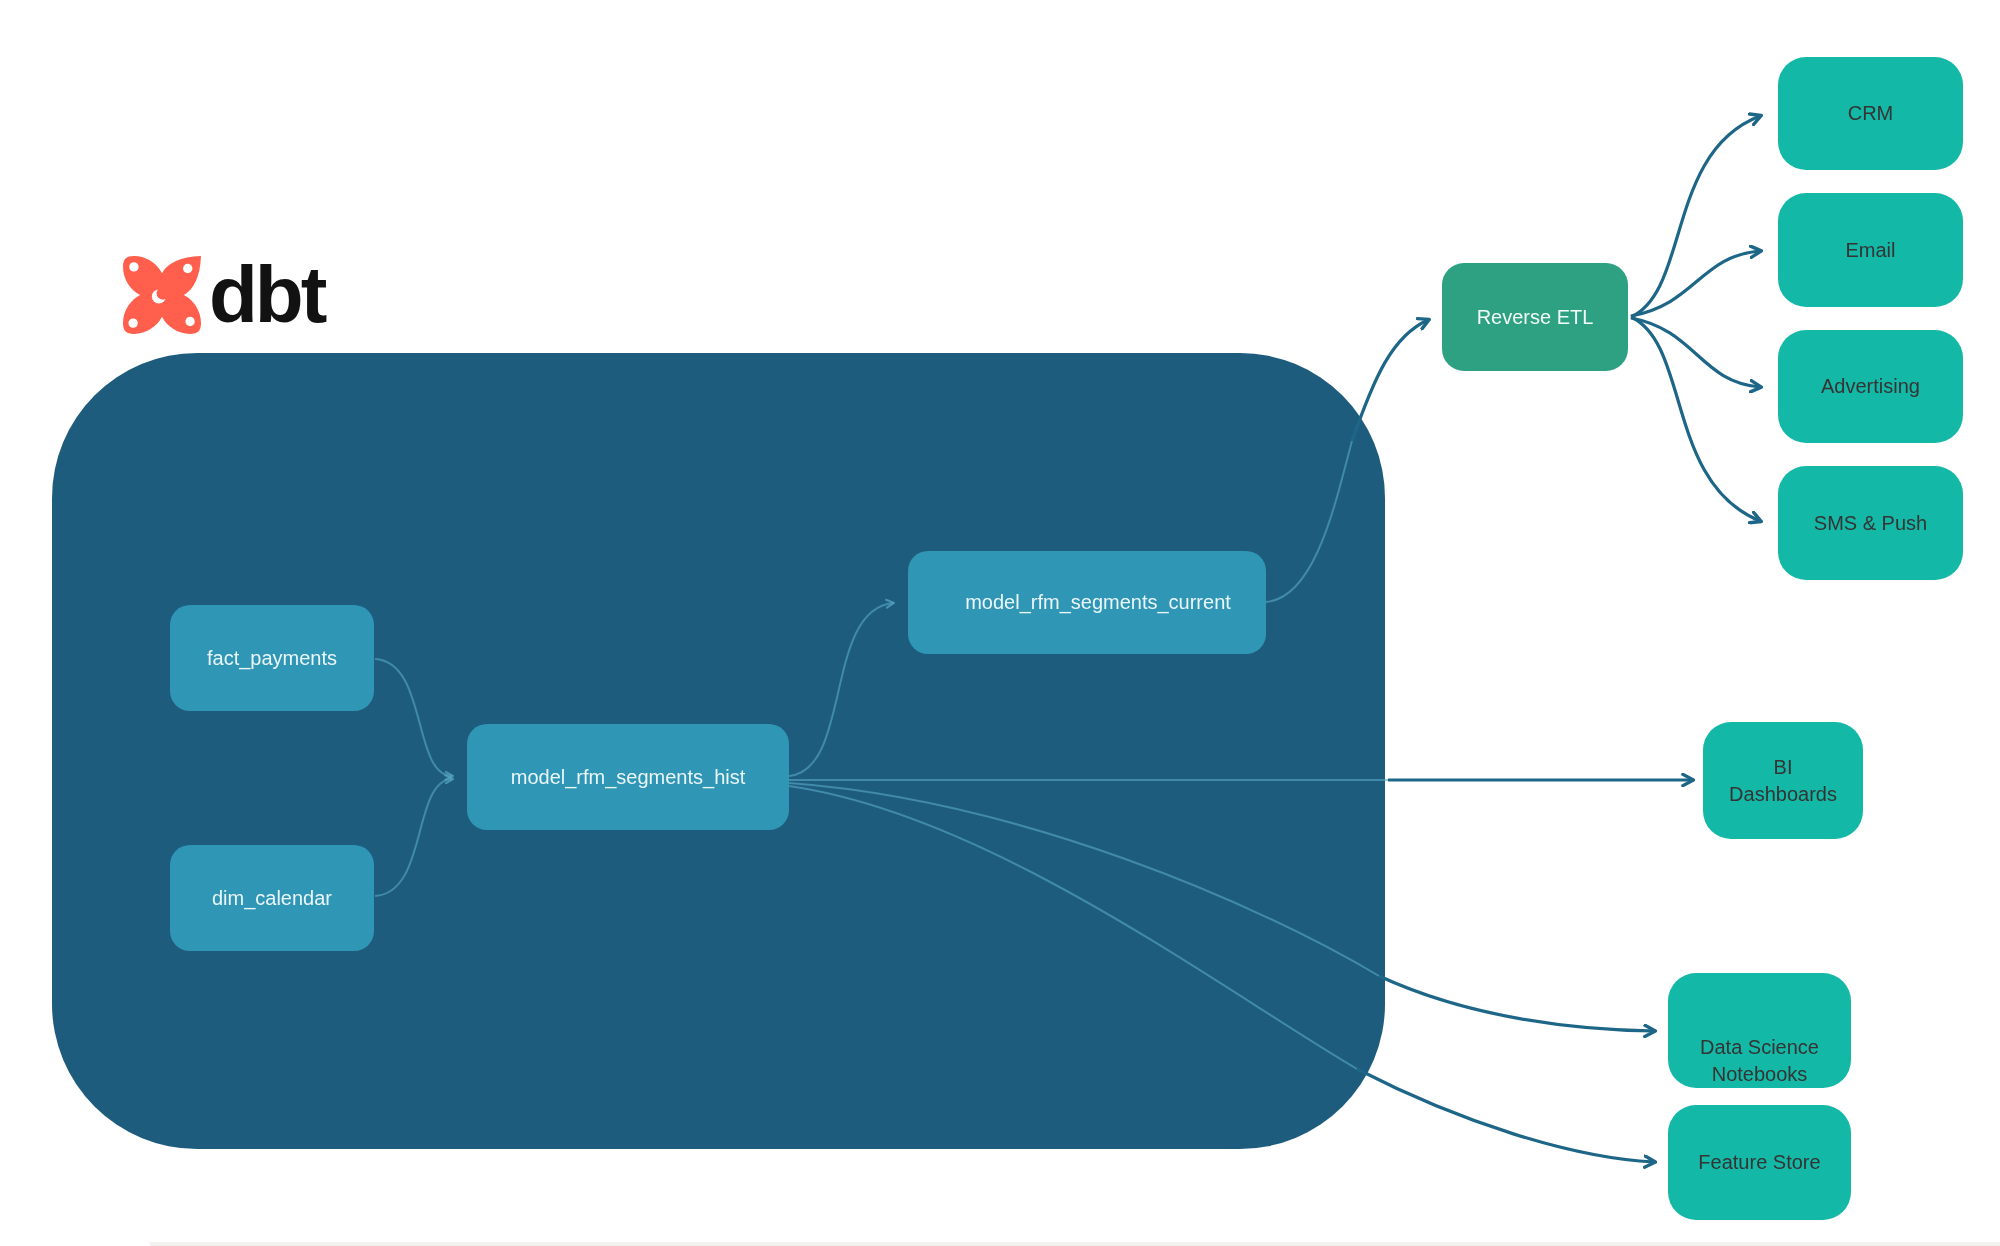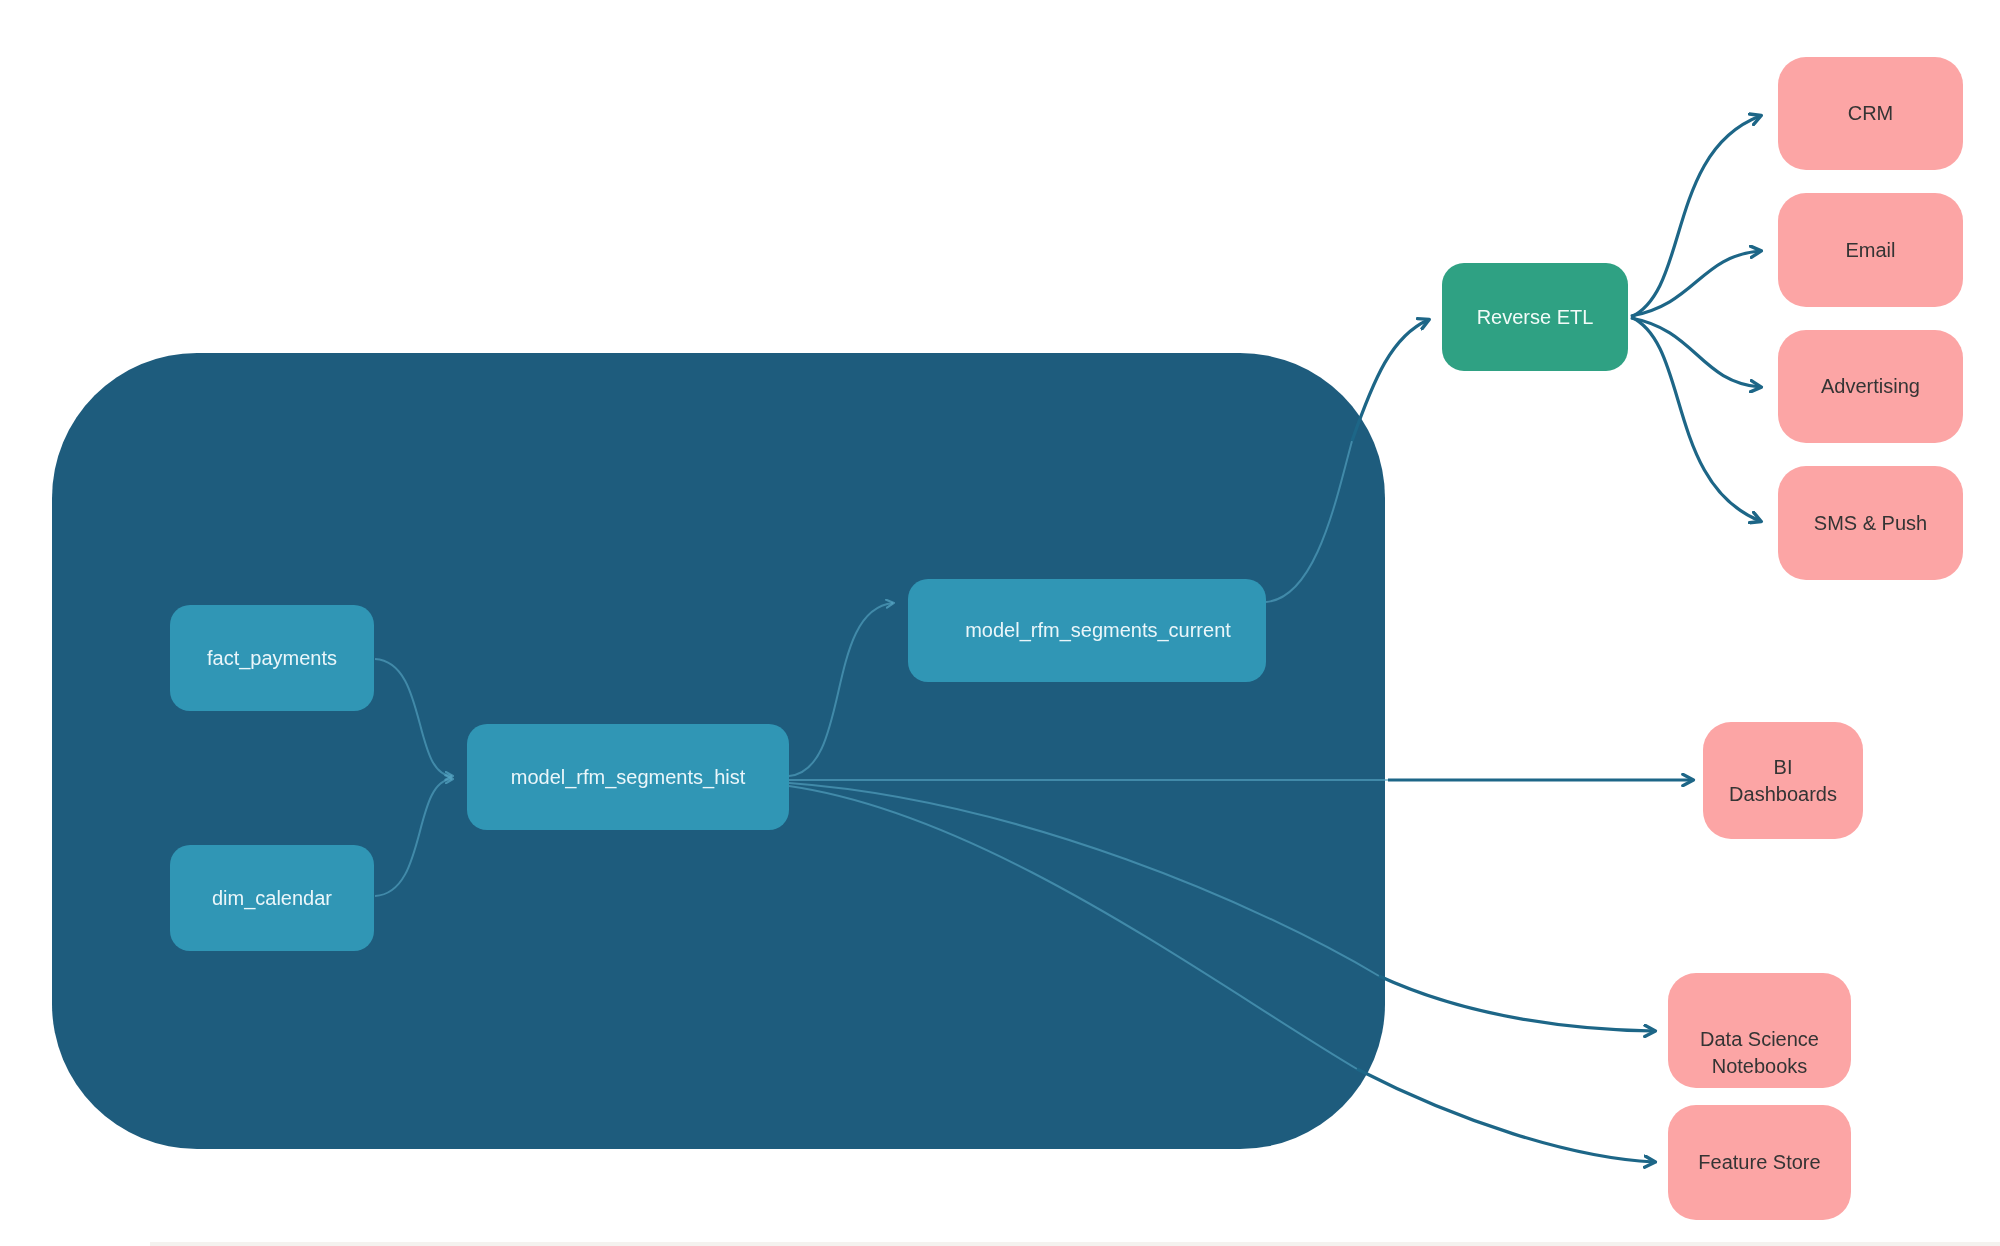--- a/index.html
+++ b/index.html
@@ -54,31 +54,31 @@
     background: #3096b5;
     color: #eaf6fa;
     border-radius: 20px;
   }
   .node-green {
     background: #2fa183;
     color: #f2fbf8;
     border-radius: 22px;
   }
   .node-gray {
-    background: #fca5a5;
+    background: #14b8a6;
     color: #343434;
     border-radius: 28px;
-    padding: 8px 14px;
+    padding: 0 14px;
   }
 
   
   .pos-fact        { left: 170px;  top: 605px; width: 204px; height: 106px; text-align: center; }
   .pos-dim         { left: 170px;  top: 845px; width: 204px; height: 106px; }
   .pos-hist        { left: 467px;  top: 724px; width: 322px; height: 106px; border-radius: 20px; }
-  .pos-current     { left: 908px;  top: 579px; width: 358px; height: 103px; padding-left: 22px; }
+  .pos-current     { left: 908px;  top: 551px; width: 358px; height: 103px; padding-left: 22px; }
   .pos-retl        { left: 1442px; top: 263px; width: 186px; height: 108px; }
   .pos-crm         { left: 1778px; top: 57px;  width: 185px; height: 113px; }
   .pos-email       { left: 1778px; top: 193px; width: 185px; height: 114px; }
   .pos-advertising { left: 1778px; top: 330px; width: 185px; height: 113px; }
   .pos-sms         { left: 1778px; top: 466px; width: 185px; height: 114px; }
   .pos-bi          { left: 1703px; top: 722px; width: 160px; height: 117px; }
   .pos-dsn         { left: 1668px; top: 973px; width: 183px; height: 115px; align-items: flex-end; }
   .pos-fs          { left: 1668px; top: 1105px;width: 183px; height: 115px; }
 
   
@@ -105,20 +105,43 @@
     left: 150px; right: 0; bottom: 0;
     height: 4px;
     background: #f4f2ef;
   }
 </style>
 </head>
 <body>
 
 <div class="canvas">
 
+  <div class="logo">
+    <svg class="logo-mark" viewBox="0 0 100 100">
+      <path fill="#ff5f4c" d="M 0 14
+        C 0 4 4 0 14 0
+        C 30 0 44 10 50 22
+        C 57 9 74 1 100 0
+        C 99 26 91 43 78 50
+        C 90 56 100 70 100 86
+        C 100 96 96 100 86 100
+        C 70 100 56 90 50 78
+        C 44 90 30 100 14 100
+        C 4 100 0 96 0 86
+        C 0 70 10 56 22 50
+        C 10 44 0 30 0 14 Z"></path>
+      <circle cx="14" cy="14" r="6" fill="#ffffff"></circle>
+      <circle cx="83" cy="16" r="6" fill="#ffffff"></circle>
+      <circle cx="13" cy="86" r="6" fill="#ffffff"></circle>
+      <circle cx="86" cy="84" r="6" fill="#ffffff"></circle>
+      <circle cx="46" cy="52" r="9" fill="#ffffff"></circle>
+      <circle cx="51" cy="48" r="8" fill="#ff5f4c"></circle>
+    </svg>
+    <div class="logo-word">dbt</div>
+  </div>
 
   <div class="warehouse"></div>
 
   <svg class="edges" viewBox="0 0 2000 1246">
     <defs>
       <marker id="arrow-dark" viewBox="0 0 10 10" refX="7.5" refY="5" markerWidth="4.4" markerHeight="4.4" orient="auto-start-reverse">
         <path d="M1 1 L8.5 5 L1 9" fill="none" stroke="#1d6687" stroke-width="2.4" stroke-linecap="round" stroke-linejoin="round"></path>
       </marker>
       <marker id="arrow-light" viewBox="0 0 10 10" refX="7.5" refY="5" markerWidth="5" markerHeight="5" orient="auto-start-reverse">
         <path d="M1 1 L8.5 5 L1 9" fill="none" stroke="#58a8c6" stroke-opacity="0.7" stroke-width="2.2" stroke-linecap="round" stroke-linejoin="round"></path>

